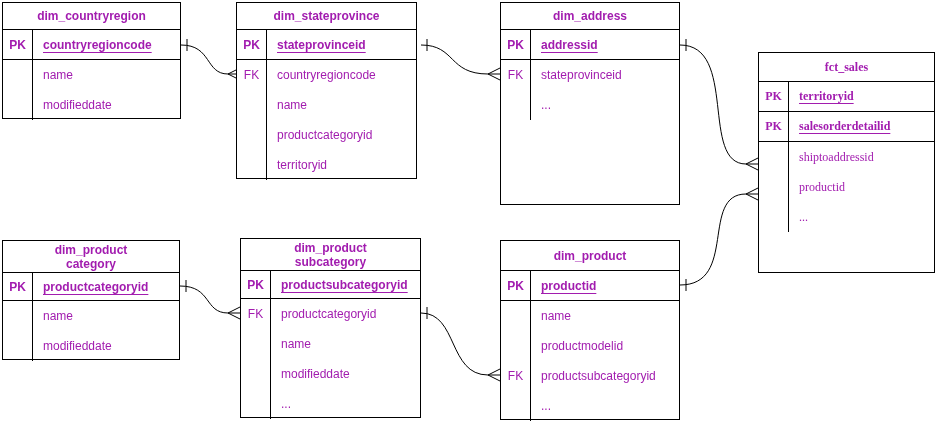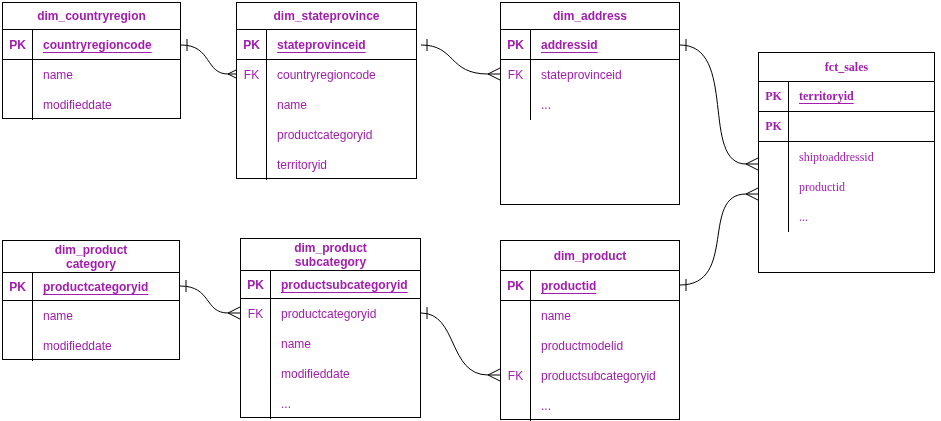--- a/index.html
+++ b/index.html
@@ -185,20 +185,21 @@
   <div class="entity" id="t3">
     <div class="entity-title h29">
       <span>fct_sales</span>
     </div>
     <div class="row pk-row h30">
       <span class="key-cell">PK</span>
       <span class="field-cell pk-field">territoryid</span>
     </div>
     <div class="row pk-row h30">
       <span class="key-cell">PK</span>
+      <span class="field-cell pk-field">salesorderdetailid</span>
     </div>
     <div class="row h30">
       <span class="key-cell"></span>
       <span class="field-cell">shiptoaddressid</span>
     </div>
     <div class="row h30">
       <span class="key-cell"></span>
       <span class="field-cell">productid</span>
     </div>
     <div class="row h30">

